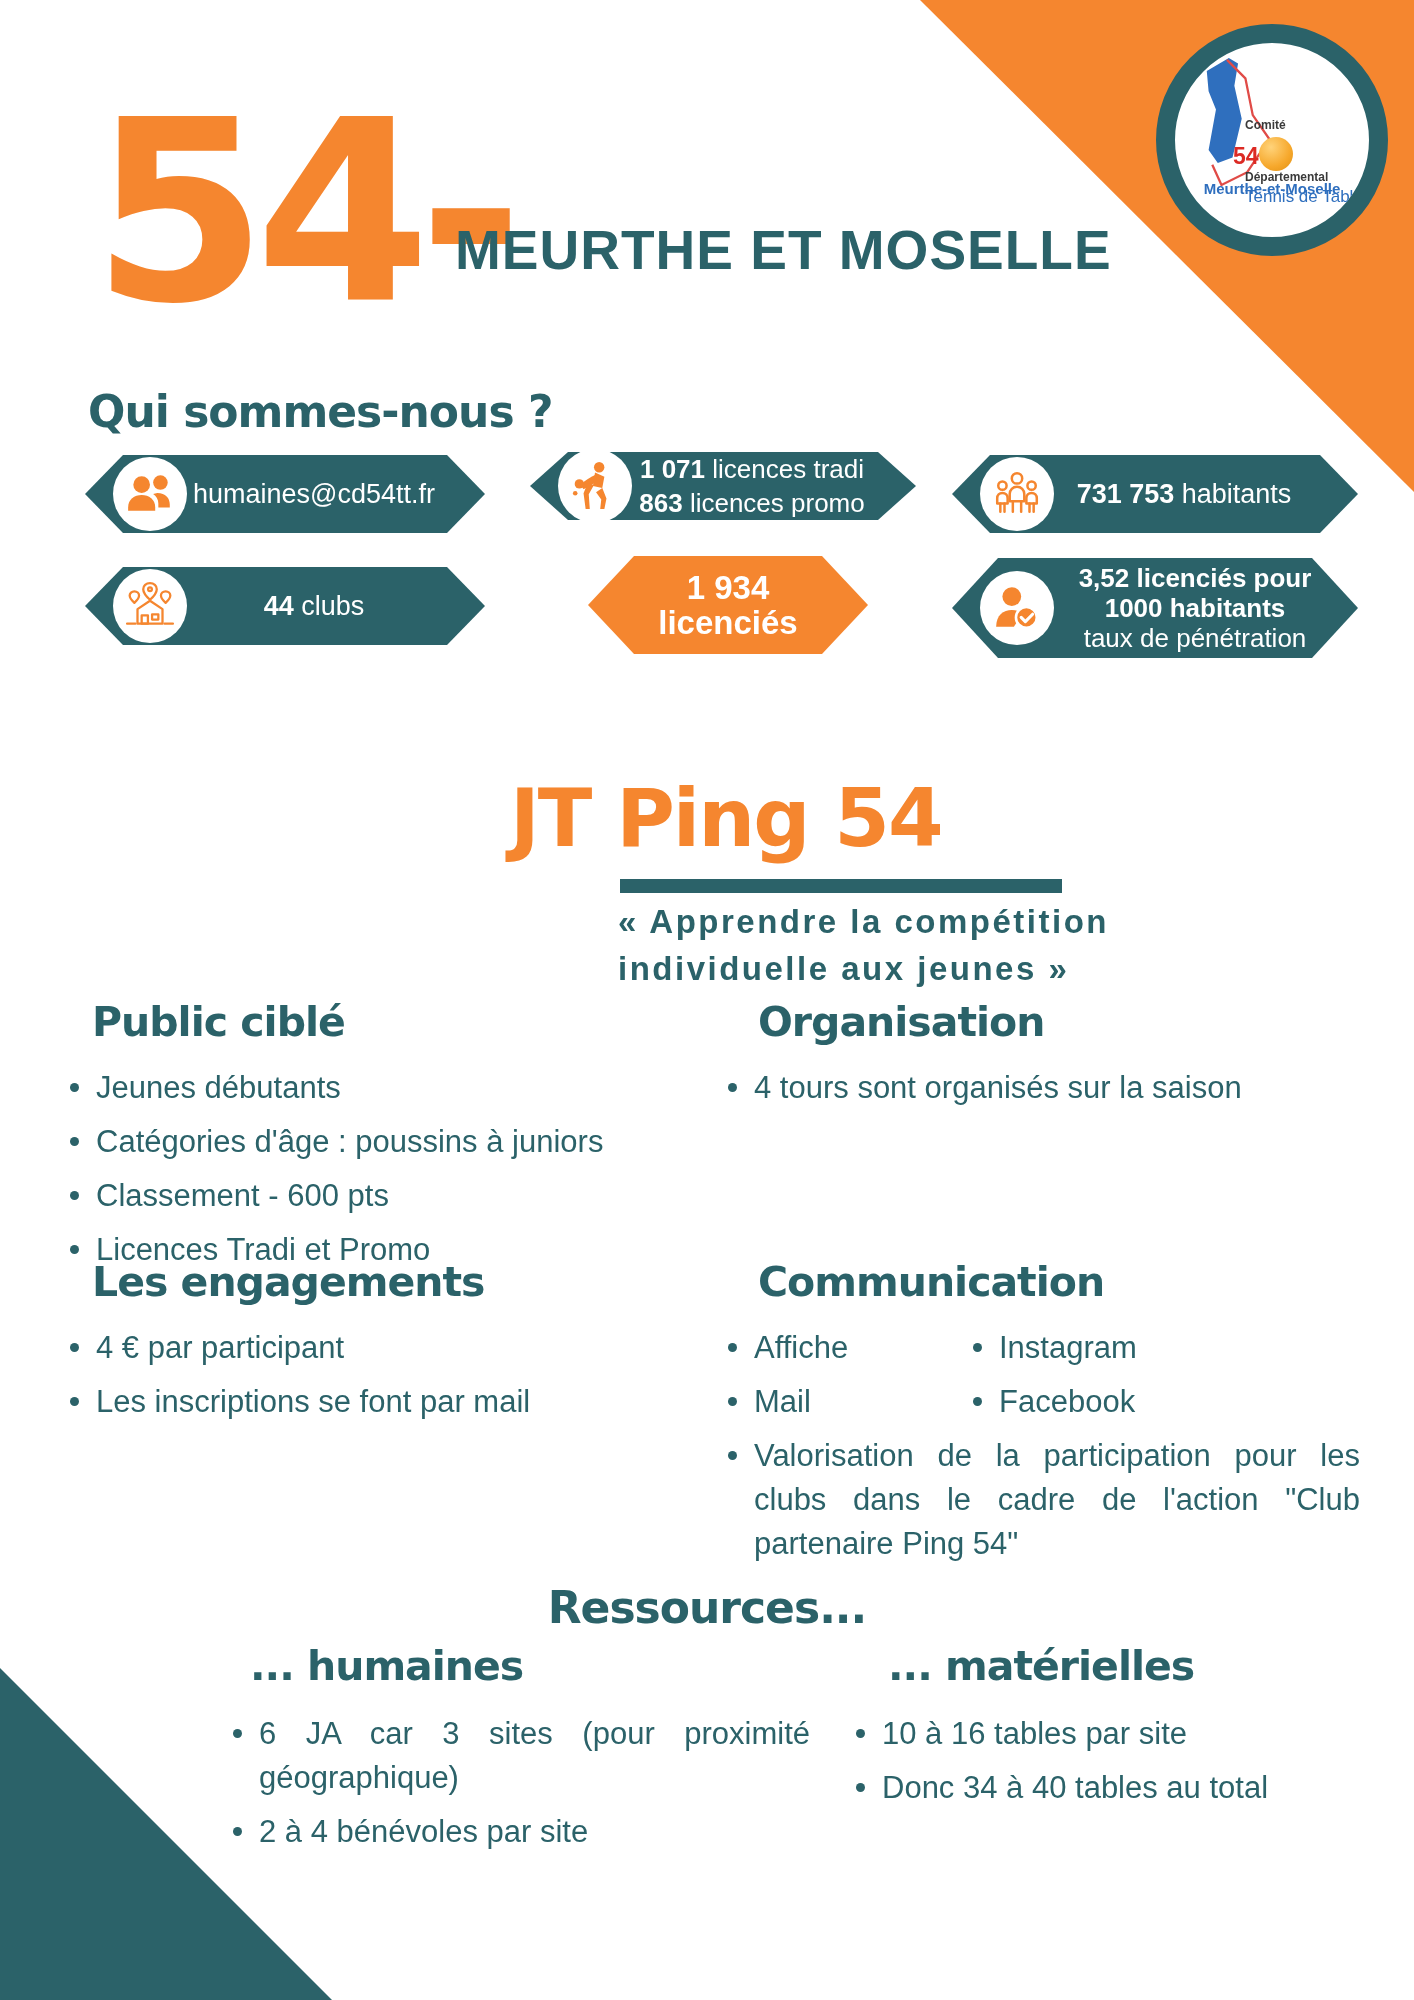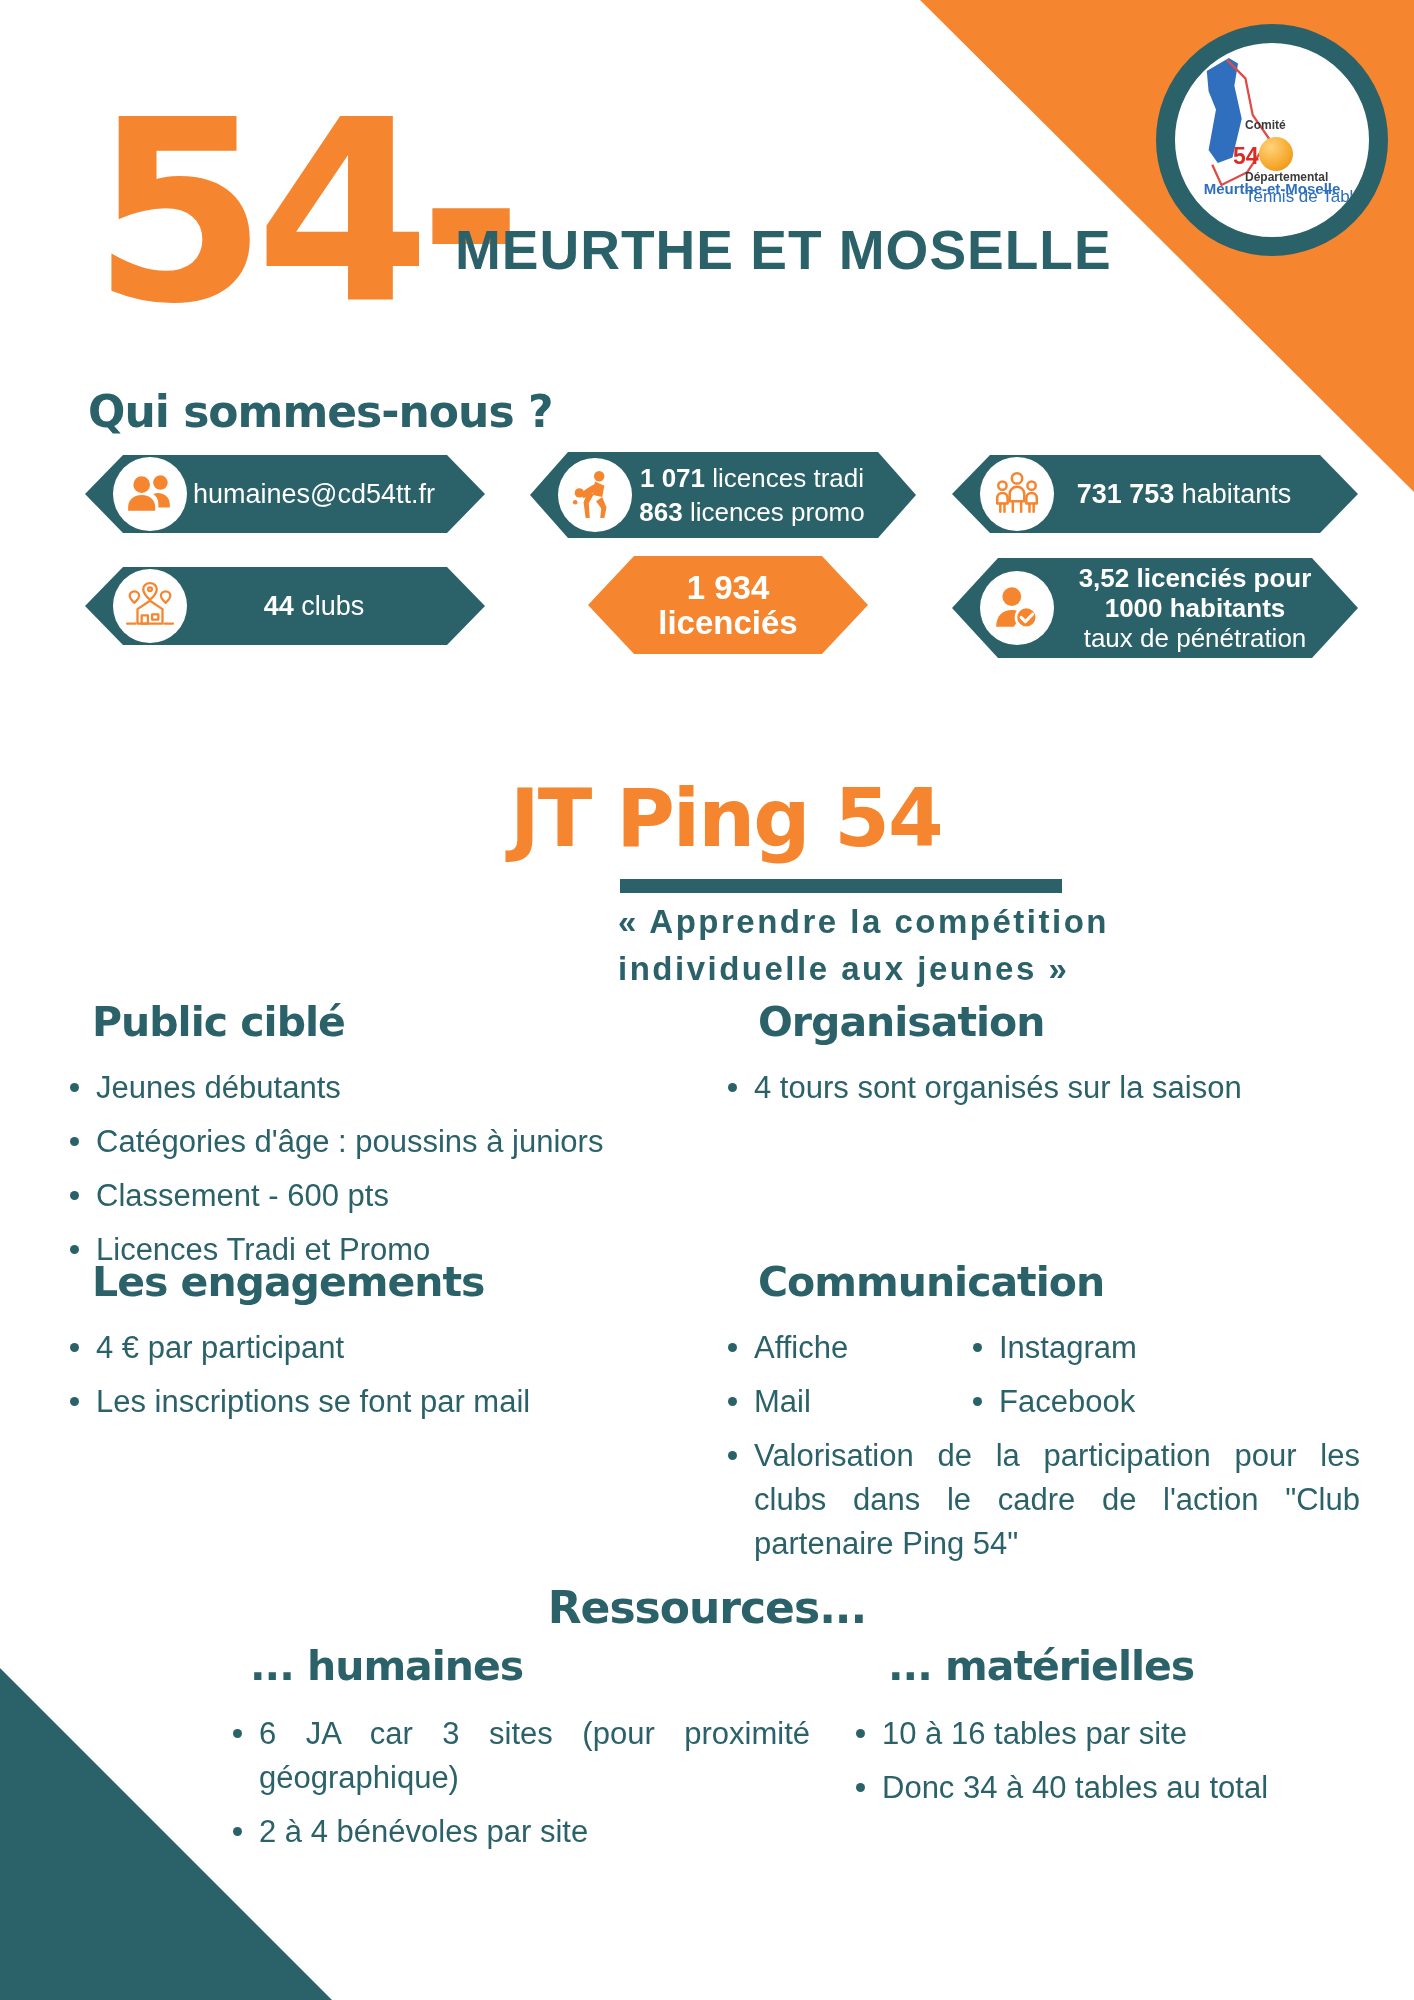--- a/index.html
+++ b/index.html
@@ -45,21 +45,21 @@
   .badge .btext{flex:1;padding-left:104px;padding-right:46px;text-align:center;
     font-size:27px;line-height:35px;}
   .badge .btext b{font-weight:700;}
   .icon-circle{position:absolute;left:28px;top:50%;transform:translateY(-50%);
     width:74px;height:74px;border-radius:50%;background:#fff;color:var(--orange);
     display:flex;align-items:center;justify-content:center;}
   .icon-circle svg{width:50px;height:50px;}
   .hex38{clip-path:polygon(38px 0,calc(100% - 38px) 0,100% 50%,calc(100% - 38px) 100%,38px 100%,0 50%);}
   .hex46{clip-path:polygon(46px 0,calc(100% - 46px) 0,100% 50%,calc(100% - 46px) 100%,46px 100%,0 50%);}
   #badge-email{left:85px;top:455px;width:400px;height:78px;}
-  #badge-licences{left:530px;top:452px;width:386px;height:86px;}
+  #badge-licences{left:530px;top:452px;width:386px;height:68px;}
   #badge-licences .btext{font-size:26px;line-height:34px;}
   #badge-habitants{left:952px;top:455px;width:406px;height:78px;}
   #badge-clubs{left:85px;top:567px;width:400px;height:78px;}
   #badge-total{left:588px;top:556px;width:280px;height:98px;background:var(--orange);}
   #badge-total .btext{padding:0 40px;font-size:33px;font-weight:700;}
   #badge-taux{left:952px;top:558px;width:406px;height:100px;}
   #badge-taux .btext{font-size:26px;line-height:30px;padding-left:110px;padding-right:30px;}
   
   .program-title{position:absolute;left:510px;top:772px;font-family:"DejaVu Sans",sans-serif;
     font-weight:700;font-size:80px;letter-spacing:-2px;color:var(--orange);}

